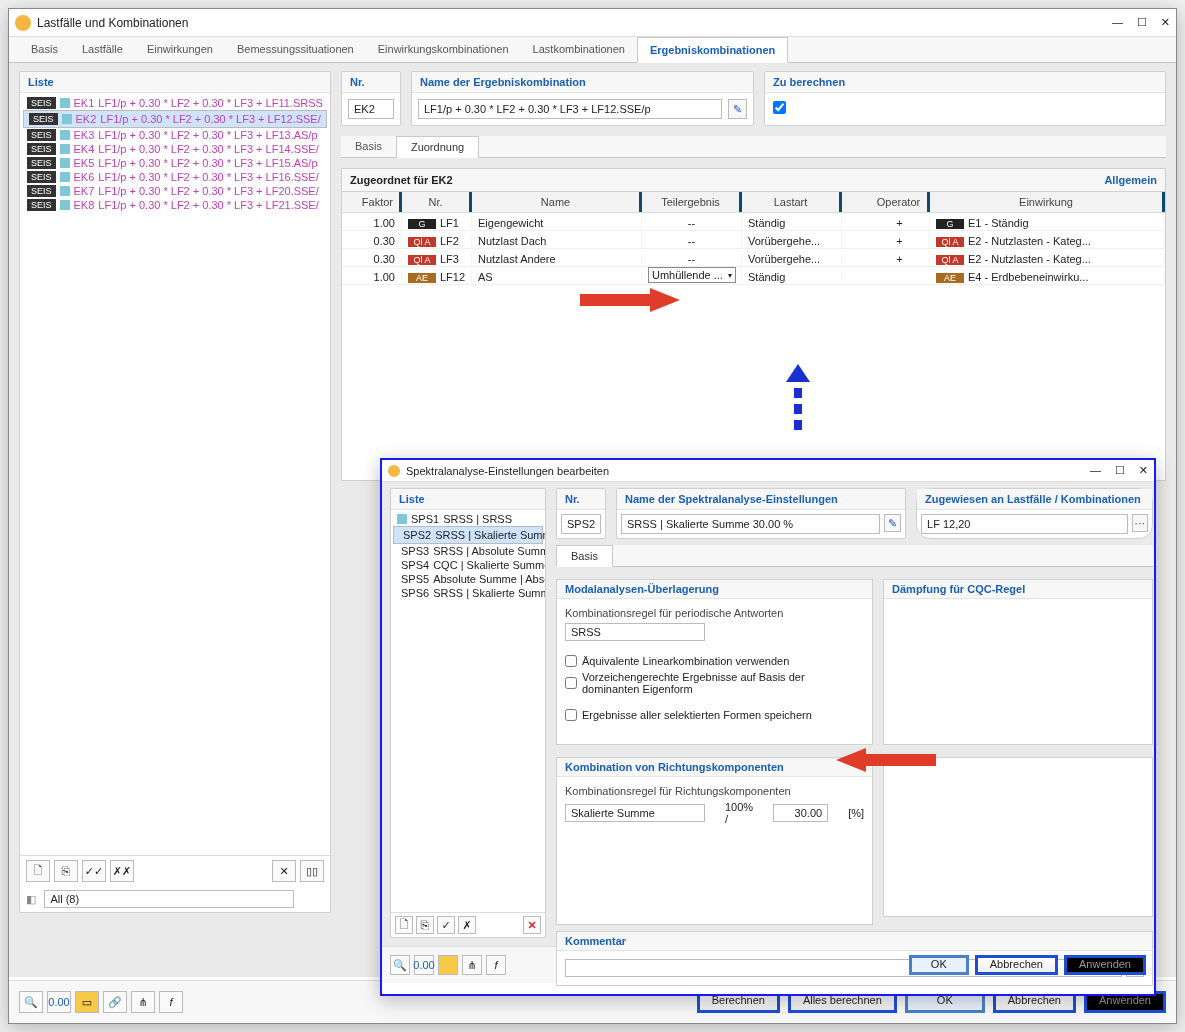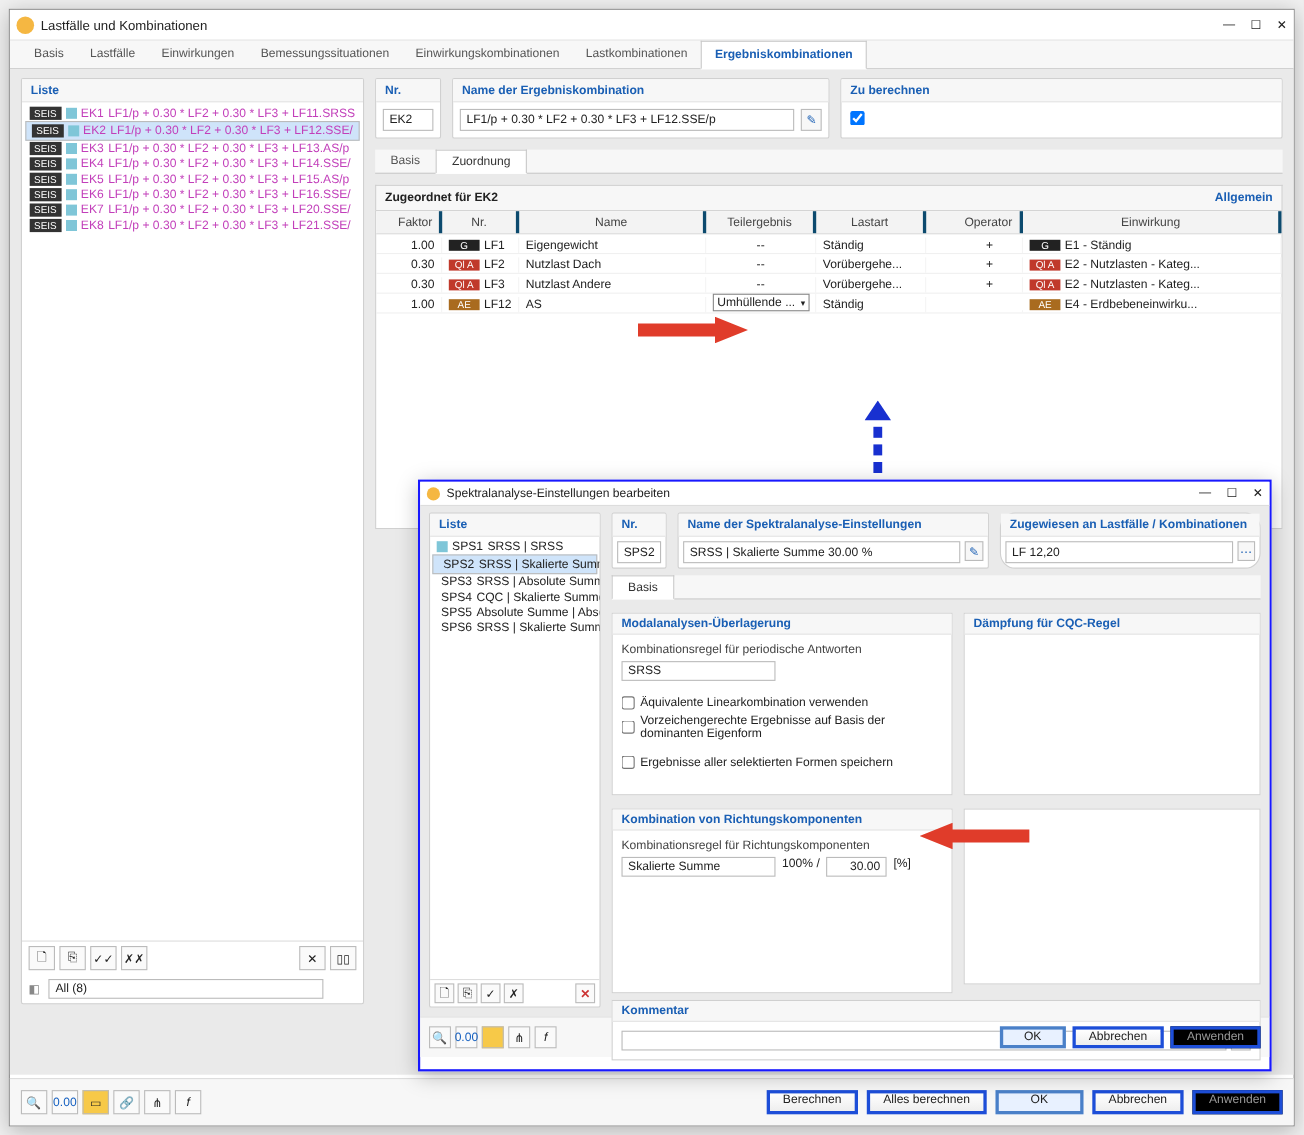--- a/index.html
+++ b/index.html
@@ -45,21 +45,21 @@
 .b-g{background:#222;} .b-q{background:#c0392b;} .b-ae{background:#a96b1f;}
 .dropdown { position:relative; border:1px solid #888; background:#fff; display:flex; align-items:center; padding:0 3px; height:16px; width:88px;}
 .dropdown .arr { margin-left:auto; font-size:8px;}
 .iconbtn { width:24px; height:22px; border:1px solid #bbb; background:#fafafa; display:flex; align-items:center; justify-content:center; cursor:pointer; font-size:11px;}
 .sel-select { margin-left:4px; width:250px; border:1px solid #bbb; padding:2px 5px; background:#fff;}
 .mainbtns { display:flex; gap:8px; padding:10px; justify-content:flex-end; border-top:1px solid #ddd; background:#f7f7f7;}
 .btn { min-width:80px; padding:0 12px; border:3px solid #1d4ed8; background:linear-gradient(#fff,#eee); cursor:pointer; text-align:center;}
 .btn.primary { background:#e8f1ff; border-color:#4a80c8;}
 .btn.disabled { color:#999; background:#000000;}
 
-.inner { left:380px; top:436px; width:776px; height:538px; border:2px solid #1818ff; }
+.inner { left:380px; top:458px; width:776px; height:538px; border:2px solid #1818ff; }
 .inner .body2 { padding:6px 8px; background:#eaeaea; height:calc(100% - 28px - 42px);}
 .grp { border:1px solid #d0d0d0; background:#fff; margin-top:6px;}
 .grp-h { padding:3px 8px; color:#1a5fb4; font-weight:600; background:#f7f7f7; border-bottom:1px solid #e4e4e4;}
 .grp-b { padding:8px;}
 .lbl { color:#444; margin-bottom:4px; display:block;}
 .sel { border:1px solid #bbb; padding:2px 5px; background:#fff;}
 .chk { display:flex; align-items:center; gap:5px; margin:4px 0; color:#333;}
 .chk input { width:12px; height:12px;}
 .radio { display:flex; align-items:center; gap:5px; margin:4px 0; color:#999;}
 .inner-btns { display:flex; gap:6px; justify-content:flex-end; padding:8px; border-top:1px solid #ddd; background:#f7f7f7;}
@@ -394,21 +394,21 @@
           <div class="grp" style="width:270px;height:166px;">
             <div class="grp-h">Dämpfung für CQC-Regel</div>
           </div>
         </div>
 
         <div class="row" style="margin-top:6px;">
           <div class="grp" style="flex:1;height:168px;">
             <div class="grp-h">Kombination von Richtungskomponenten</div>
             <div class="grp-b">
               <span class="lbl">Kombinationsregel für Richtungskomponenten</span>
-              <div style="display:flex;align-items:flex-start;gap:6px;">
+              <div style="display:flex;align-items:center;gap:20px;">
                 <input class="sel" style="width: 140px;" value="Skalierte Summe">
                 <span>100% /</span>
                 <input class="sel" style="width: 55px; text-align: right;" value="30.00">
                 <span>[%]</span>
               </div>
             </div>
           </div>
           <div class="grp" style="width:270px;height:160px;"></div>
         </div>
 

